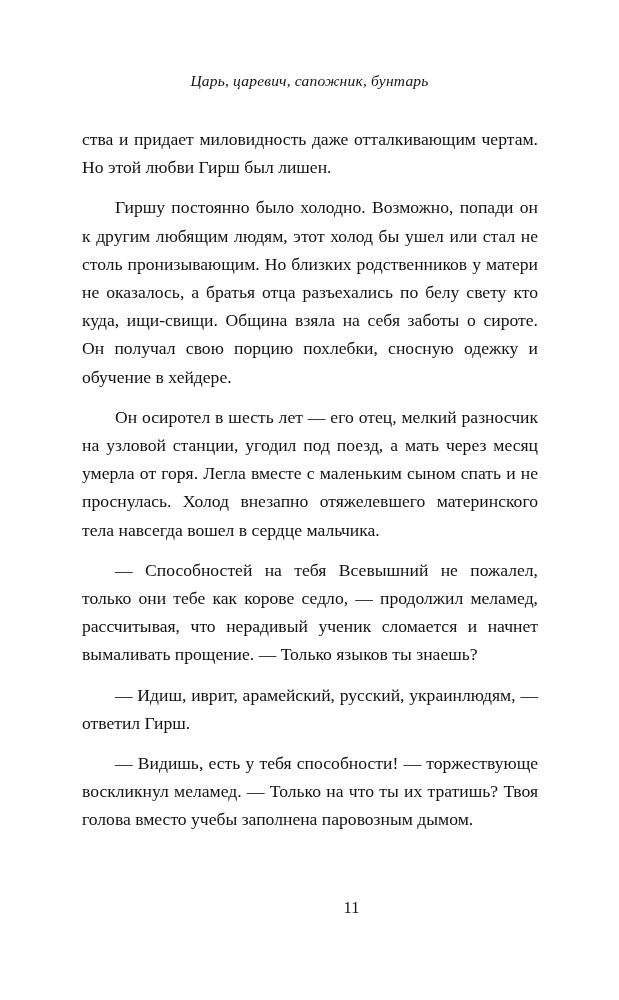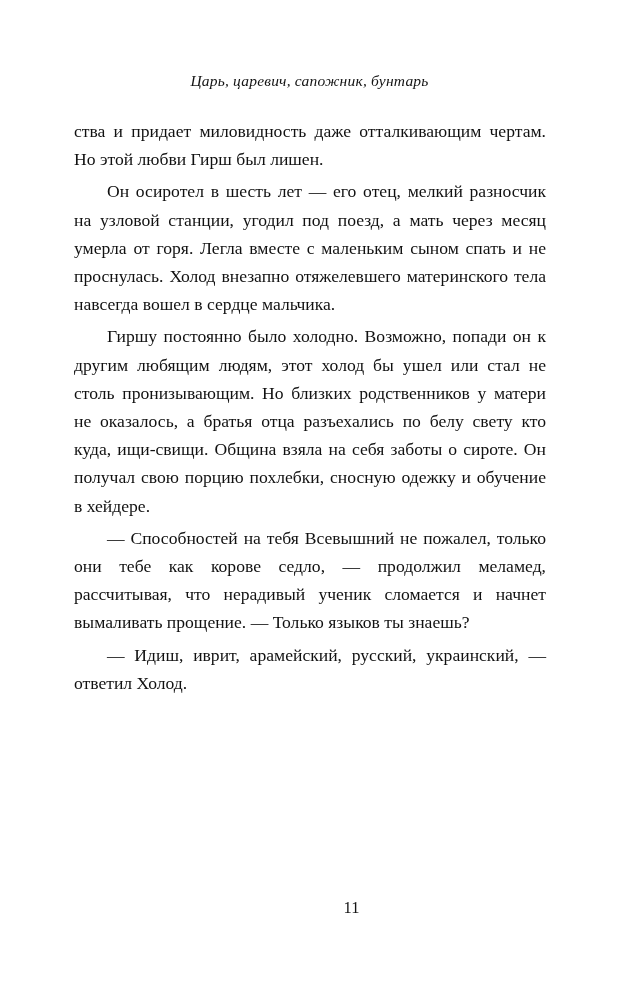--- a/index.html
+++ b/index.html
@@ -32,21 +32,21 @@
     letter-spacing: 0.2px;
     color: #141414;
   }
   .textblock {
     position: absolute;
     top: 113px;
     left: 70px;
     width: 480px;
   }
   p.para {
-    margin: 4px;
+    margin: 12px;
     font-size: 17.6px;
     line-height: 28.2px;
     text-align: justify;
     text-justify: inter-word;
     color: #111111;
     hyphens: manual;
   }
   p.indent {
     text-indent: 33px;
   }
@@ -66,21 +66,22 @@
 </style>
 </head>
 <body>
 
 <div class="page">
 
   <div class="running-head">Царь, царевич, сапожник, бунтарь</div>
 
   <div class="textblock">
     <p class="para noindent">ства и придает миловидность даже отталкиваю­щим чертам. Но этой любви Гирш был лишен.</p>
+    <p class="para indent">Гиршу постоянно было холодно. Возможно, по­пади он к другим любящим людям, этот холод бы ушел или стал не столь пронизывающим. Но близ­ких родственников у матери не оказалось, а бра­тья отца разъехались по белу свету кто куда, ищи-свищи. Община взяла на себя заботы о сироте. Он получал свою порцию похлебки, сносную одежку и обучение в хейдере.</p>
     <p class="para indent">Он осиротел в шесть лет — его отец, мелкий разносчик на узловой станции, угодил под поезд, а мать через месяц умерла от горя. Легла вместе с маленьким сыном спать и не проснулась. Холод внезапно отяжелевшего материнского тела на­всегда вошел в сердце мальчика.</p>
-    <p class="para indent">Гиршу постоянно было холодно. Возможно, по­пади он к другим любящим людям, этот холод бы ушел или стал не столь пронизывающим. Но близ­ких родственников у матери не оказалось, а бра­тья отца разъехались по белу свету кто куда, ищи-свищи. Община взяла на себя заботы о сироте. Он получал свою порцию похлебки, сносную одежку и обучение в хейдере.</p>
     <p class="para indent">— Способностей на тебя Всевышний не пожа­лел, только они тебе как корове седло, — продол­жил меламед, рассчитывая, что нерадивый ученик сломается и начнет вымаливать прощение. — Только языков ты знаешь?</p>
-    <p class="para indent">— Идиш, иврит, арамейский, русский, украин­ский, — ответил Холод.</p>
+    <p class="para indent">— Идиш, иврит, арамейский, русский, украин­людям, — ответил Гирш.</p>
+    <p class="para indent">— Видишь, есть у тебя способности! — торже­ствующе воскликнул меламед. — Только на что ты их тратишь? Твоя голова вместо учебы заполнена паровозным дымом.</p>
   </div>
 
   <div class="folio">11</div>
 
 </div>
 
 </body></html>

